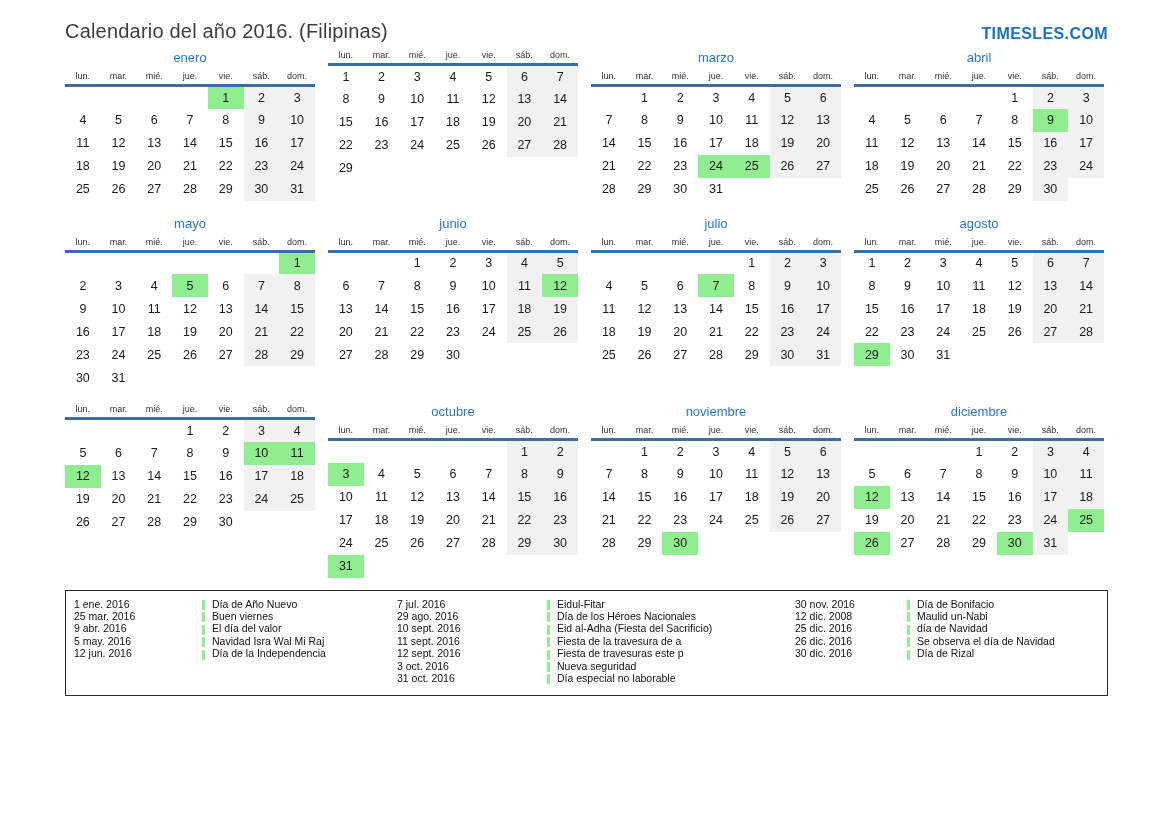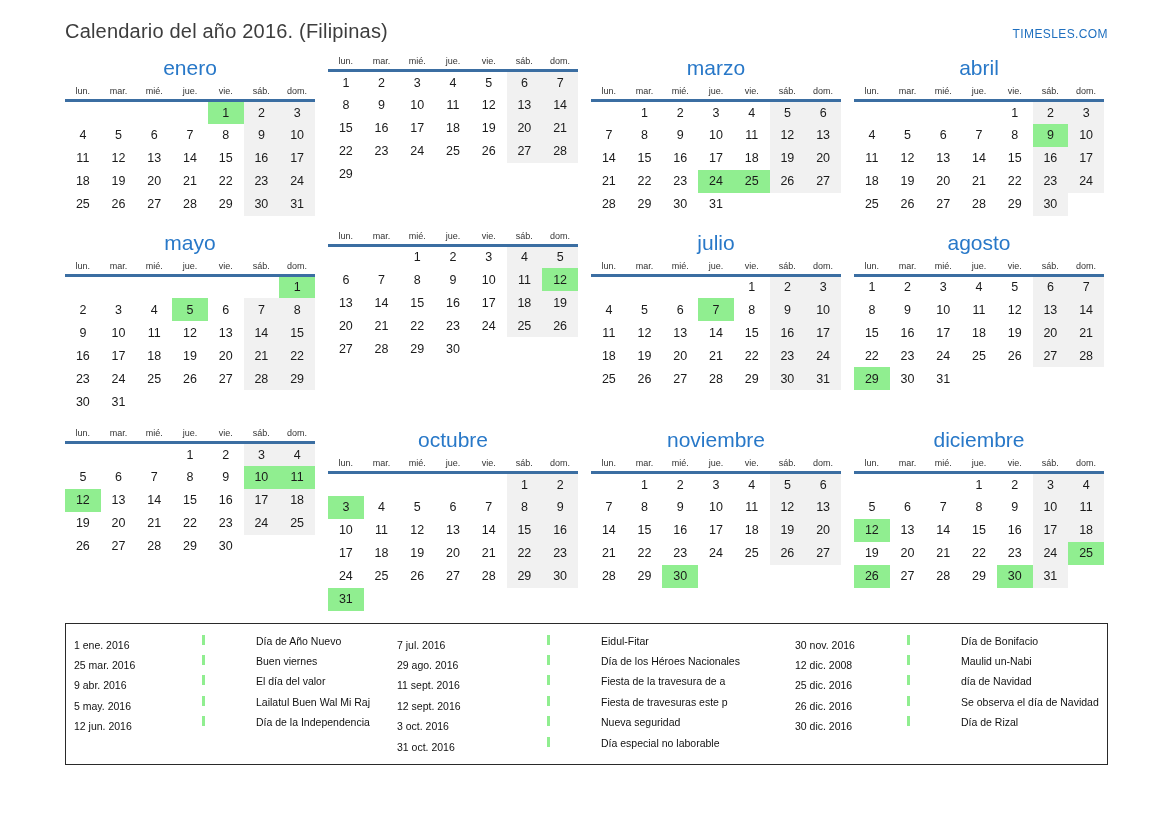--- a/index.html
+++ b/index.html
@@ -11,43 +11,43 @@
     --text:#1b1b1b;
   }
   *{box-sizing:border-box;}
   html,body{margin:0;padding:0;}
   body{
     width:1169px;height:827px;background:#ffffff;
     font-family:"Liberation Sans",sans-serif;color:var(--text);
     overflow:hidden;
   }
   .page{padding:20px 61px 0 65px;}
-  .page-header{display:flex;justify-content:space-between;align-items:center;margin-bottom:13px;}
+  .page-header{display:flex;justify-content:space-between;align-items:flex-end;margin-bottom:7px;}
   .page-title{font-size:20px;font-weight:500;color:#3d3d3d;letter-spacing:0.2px;}
-  .site-link{font-size:12px;font-weight:normal;color:var(--link-blue);letter-spacing:0.4px;margin-top:4px;text-decoration:none;cursor:pointer;}
+  .site-link{font-size:16px;font-weight:bold;color:var(--link-blue);letter-spacing:0.4px;margin-top:4px;text-decoration:none;cursor:pointer;}
   #months-grid{display:grid;grid-template-columns:repeat(4,250px);column-gap:13px;row-gap:15px;}
   .month{width:250px;}
-  .month-title{text-align:center;font-size:21px;color:var(--title-blue);margin-bottom:6px;}
+  .month-title{text-align:center;font-size:13px;color:var(--title-blue);margin-bottom:6px;}
   table.month-table{border-collapse:collapse;width:250px;table-layout:fixed;}
   .month-table thead tr{border-bottom:3px solid var(--line-blue);}
   .month-table th{font-size:9px;font-weight:normal;color:#333;padding:0 0 3px 0;text-align:center;}
   .month-table td{height:23px;padding:0;text-align:center;font-size:12.5px;color:var(--text);}
   td.weekend{background:var(--weekend);}
   td.holiday{background:var(--green);}
   .legend{margin-top:12px;width:1043px;border:1.5px solid #2a2a2a;display:flex;padding:7px 6px 11px 8px;}
   .legend-col{display:block;}
   .legend-col.c1{width:323px;}
   .legend-col.c2{width:398px;}
   .legend-col.c3{flex:1;}
   .legend-item{display:flex;align-items:center;font-size:10.5px;line-height:12.4px;color:#111;}
-  .legend-date{flex:none;margin-top:8px;}
+  .legend-date{flex:none;}
   .c1 .legend-date{width:128px;}
   .c2 .legend-date{width:150px;}
   .c3 .legend-date{width:112px;}
-  .legend-name{display:flex;align-items:flex-start;gap:44px;}
+  .legend-name{display:flex;align-items:flex-end;}
   .tick{display:inline-block;width:3px;height:10px;background:var(--green);margin-right:7px;flex:none;}
 </style>
 </head>
 <body>
 
 <div class="page">
 
   <div class="page-header">
     <div class="page-title">Calendario del año 2016. (Filipinas)</div>
     <a class="site-link">TIMESLES.COM</a>
@@ -376,20 +376,21 @@
               <td></td>
               <td></td>
               <td></td>
               <td></td>
             </tr>
           </tbody>
     </table>
   </div>
 
   <div class="month">
+    <div class="month-title">junio</div>
     <table class="month-table">
       <thead>
             <tr>
               <th>lun.</th>
               <th>mar.</th>
               <th>mié.</th>
               <th>jue.</th>
               <th>vie.</th>
               <th>sáb.</th>
               <th>dom.</th>
@@ -858,21 +859,21 @@
           <span class="legend-date">9 abr. 2016</span>
           <span class="legend-name">
             <span class="tick"></span>
             <span>El día del valor</span>
           </span>
         </div>
         <div class="legend-item">
           <span class="legend-date">5 may. 2016</span>
           <span class="legend-name">
             <span class="tick"></span>
-            <span>Lailatul Buen Wal Mi Raj</span>
+            <span>Navidad Isra Wal Mi Raj</span>
           </span>
         </div>
         <div class="legend-item">
           <span class="legend-date">12 jun. 2016</span>
           <span class="legend-name">
             <span class="tick"></span>
             <span>Día de la Independencia</span>
           </span>
         </div>
       </div>
@@ -885,20 +886,27 @@
           </span>
         </div>
         <div class="legend-item">
           <span class="legend-date">29 ago. 2016</span>
           <span class="legend-name">
             <span class="tick"></span>
             <span>Día de los Héroes Nacionales</span>
           </span>
         </div>
         <div class="legend-item">
+          <span class="legend-date">10 sept. 2016</span>
+          <span class="legend-name">
+            <span class="tick"></span>
+            <span>Eid al-Adha (Fiesta del Sacrificio)</span>
+          </span>
+        </div>
+        <div class="legend-item">
           <span class="legend-date">11 sept. 2016</span>
           <span class="legend-name">
             <span class="tick"></span>
             <span>Fiesta de la travesura de a</span>
           </span>
         </div>
         <div class="legend-item">
           <span class="legend-date">12 sept. 2016</span>
           <span class="legend-name">
             <span class="tick"></span>

